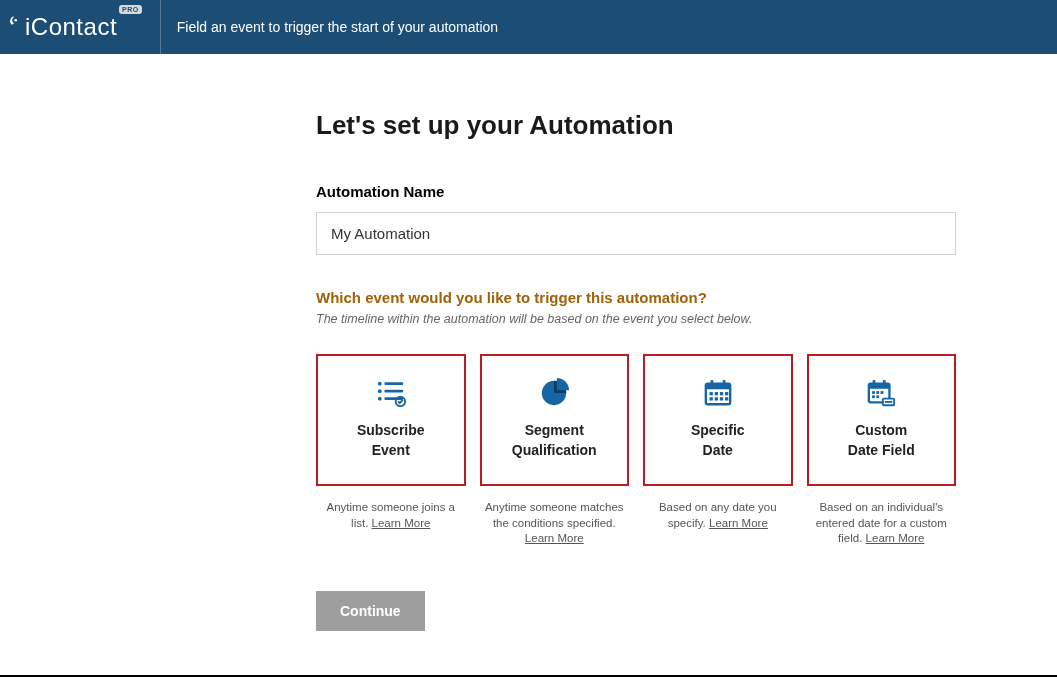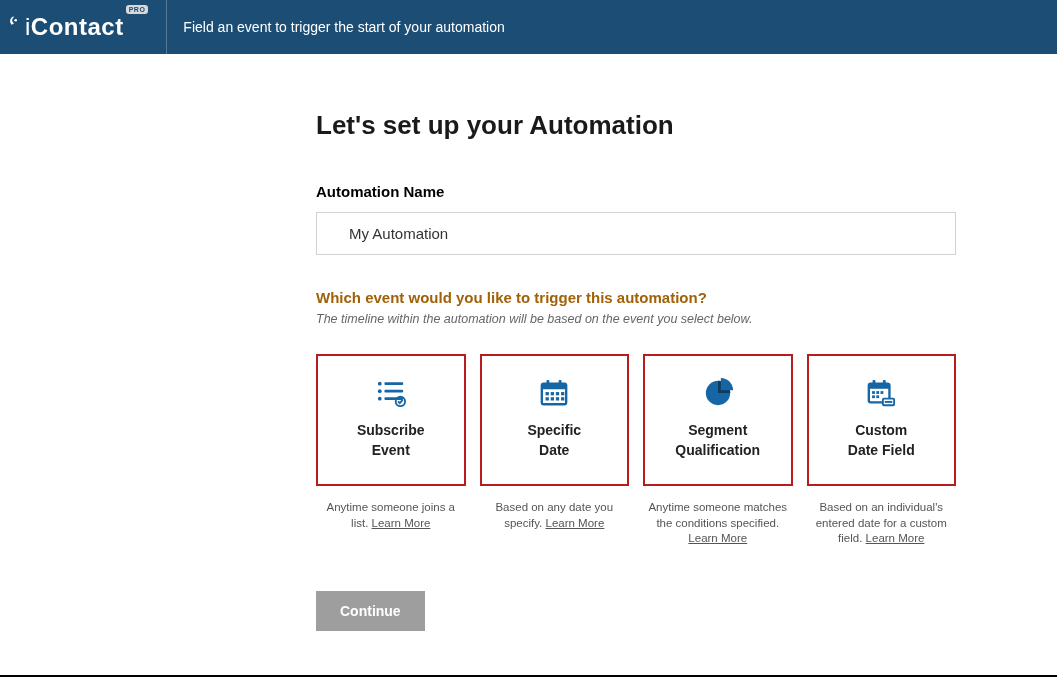--- a/index.html
+++ b/index.html
@@ -32,21 +32,21 @@
     letter-spacing: 0.5px;
     display: flex;
     align-items: flex-start;
   }
   .logo-antenna {
     font-size: 16px;
     margin-right: 1px;
     margin-top: -6px;
   }
   .logo-i { font-weight: 400; }
-  .logo-contact { font-weight: 700; }
+  .logo-contact { font-weight: 400; }
   .logo-badge {
     font-size: 7px;
     background: #d9d9d9;
     color: #1b4d75;
     border-radius: 3px;
     padding: 1px 3px;
     margin-left: 2px;
     margin-top: -8px;
     font-weight: 700;
     letter-spacing: 0.5px;
@@ -68,21 +68,21 @@
   .field-label {
     font-size: 15px;
     font-weight: 700;
     color: #000000;
     margin-bottom: 12px;
   }
   .name-input {
     width: 640px;
     border: 1px solid #d2d2d2;
     font-size: 15px;
-    padding: 12px 32px;
+    padding: 12px 14px;
     color: #333;
     outline: none;
     background: #fff;
   }
   .section2 {
     margin-top: 34px;
   }
   .question {
     font-size: 15px;
     font-weight: 700;
@@ -210,20 +210,40 @@
               <path d="M23.5 25 l1.8 1.8 l3.2 -3.5" fill="none" stroke="#1666a5" stroke-width="2"></path>
             </svg>
           </div>
           <div class="card-title">
             <span>Subscribe</span><br>
             <span>Event</span>
           </div>
         </div>
         <div class="card-desc">
           <span>Anytime someone joins a list.</span>
+          <span class="learn">Learn More</span>
+        </div>
+      </div>
+
+      <div class="card-col">
+        <div class="card">
+          <div class="card-icon">
+            <svg viewBox="0 0 32 32">
+              <circle cx="16" cy="16" r="13" fill="#1666a5"></circle>
+              <path d="M16 3 A13 13 0 0 1 29 16 L16 16 Z" fill="#0d3c61"></path>
+              <path d="M18 1 A13 13 0 0 1 31 14 L18 14 Z" fill="#1666a5" transform="translate(1,-1)"></path>
+            </svg>
+          </div>
+          <div class="card-title">
+            <span>Segment</span><br>
+            <span>Qualification</span>
+          </div>
+        </div>
+        <div class="card-desc">
+          <span>Anytime someone matches the conditions specified.</span>
           <span class="learn">Learn More</span>
         </div>
       </div>
 
       <div class="card-col">
         <div class="card">
           <div class="card-icon">
             <svg viewBox="0 0 32 32" fill="#1666a5">
               <rect x="3" y="6" width="26" height="22" rx="2" fill="none" stroke="#1666a5" stroke-width="2.5"></rect>
               <rect x="3" y="6" width="26" height="6"></rect>
@@ -246,40 +266,20 @@
         </div>
         <div class="card-desc">
           <span>Based on any date you specify.</span>
           <span class="learn">Learn More</span>
         </div>
       </div>
 
       <div class="card-col">
         <div class="card">
           <div class="card-icon">
-            <svg viewBox="0 0 32 32">
-              <circle cx="16" cy="16" r="13" fill="#1666a5"></circle>
-              <path d="M16 3 A13 13 0 0 1 29 16 L16 16 Z" fill="#0d3c61"></path>
-              <path d="M18 1 A13 13 0 0 1 31 14 L18 14 Z" fill="#1666a5" transform="translate(1,-1)"></path>
-            </svg>
-          </div>
-          <div class="card-title">
-            <span>Segment</span><br>
-            <span>Qualification</span>
-          </div>
-        </div>
-        <div class="card-desc">
-          <span>Anytime someone matches the conditions specified.</span>
-          <span class="learn">Learn More</span>
-        </div>
-      </div>
-
-      <div class="card-col">
-        <div class="card">
-          <div class="card-icon">
             <svg viewBox="0 0 32 32" fill="#1666a5">
               <rect x="3" y="6" width="22" height="20" rx="2" fill="none" stroke="#1666a5" stroke-width="2.5"></rect>
               <rect x="3" y="6" width="22" height="5.5"></rect>
               <rect x="7" y="2" width="3" height="6" rx="1"></rect>
               <rect x="18" y="2" width="3" height="6" rx="1"></rect>
               <rect x="6.5" y="14" width="3" height="3"></rect>
                 <rect x="11" y="14" width="3" height="3"></rect>
                 <rect x="15.5" y="14" width="3" height="3"></rect>
               <rect x="6.5" y="18.5" width="3" height="3"></rect>
                 <rect x="11" y="18.5" width="3" height="3"></rect>

